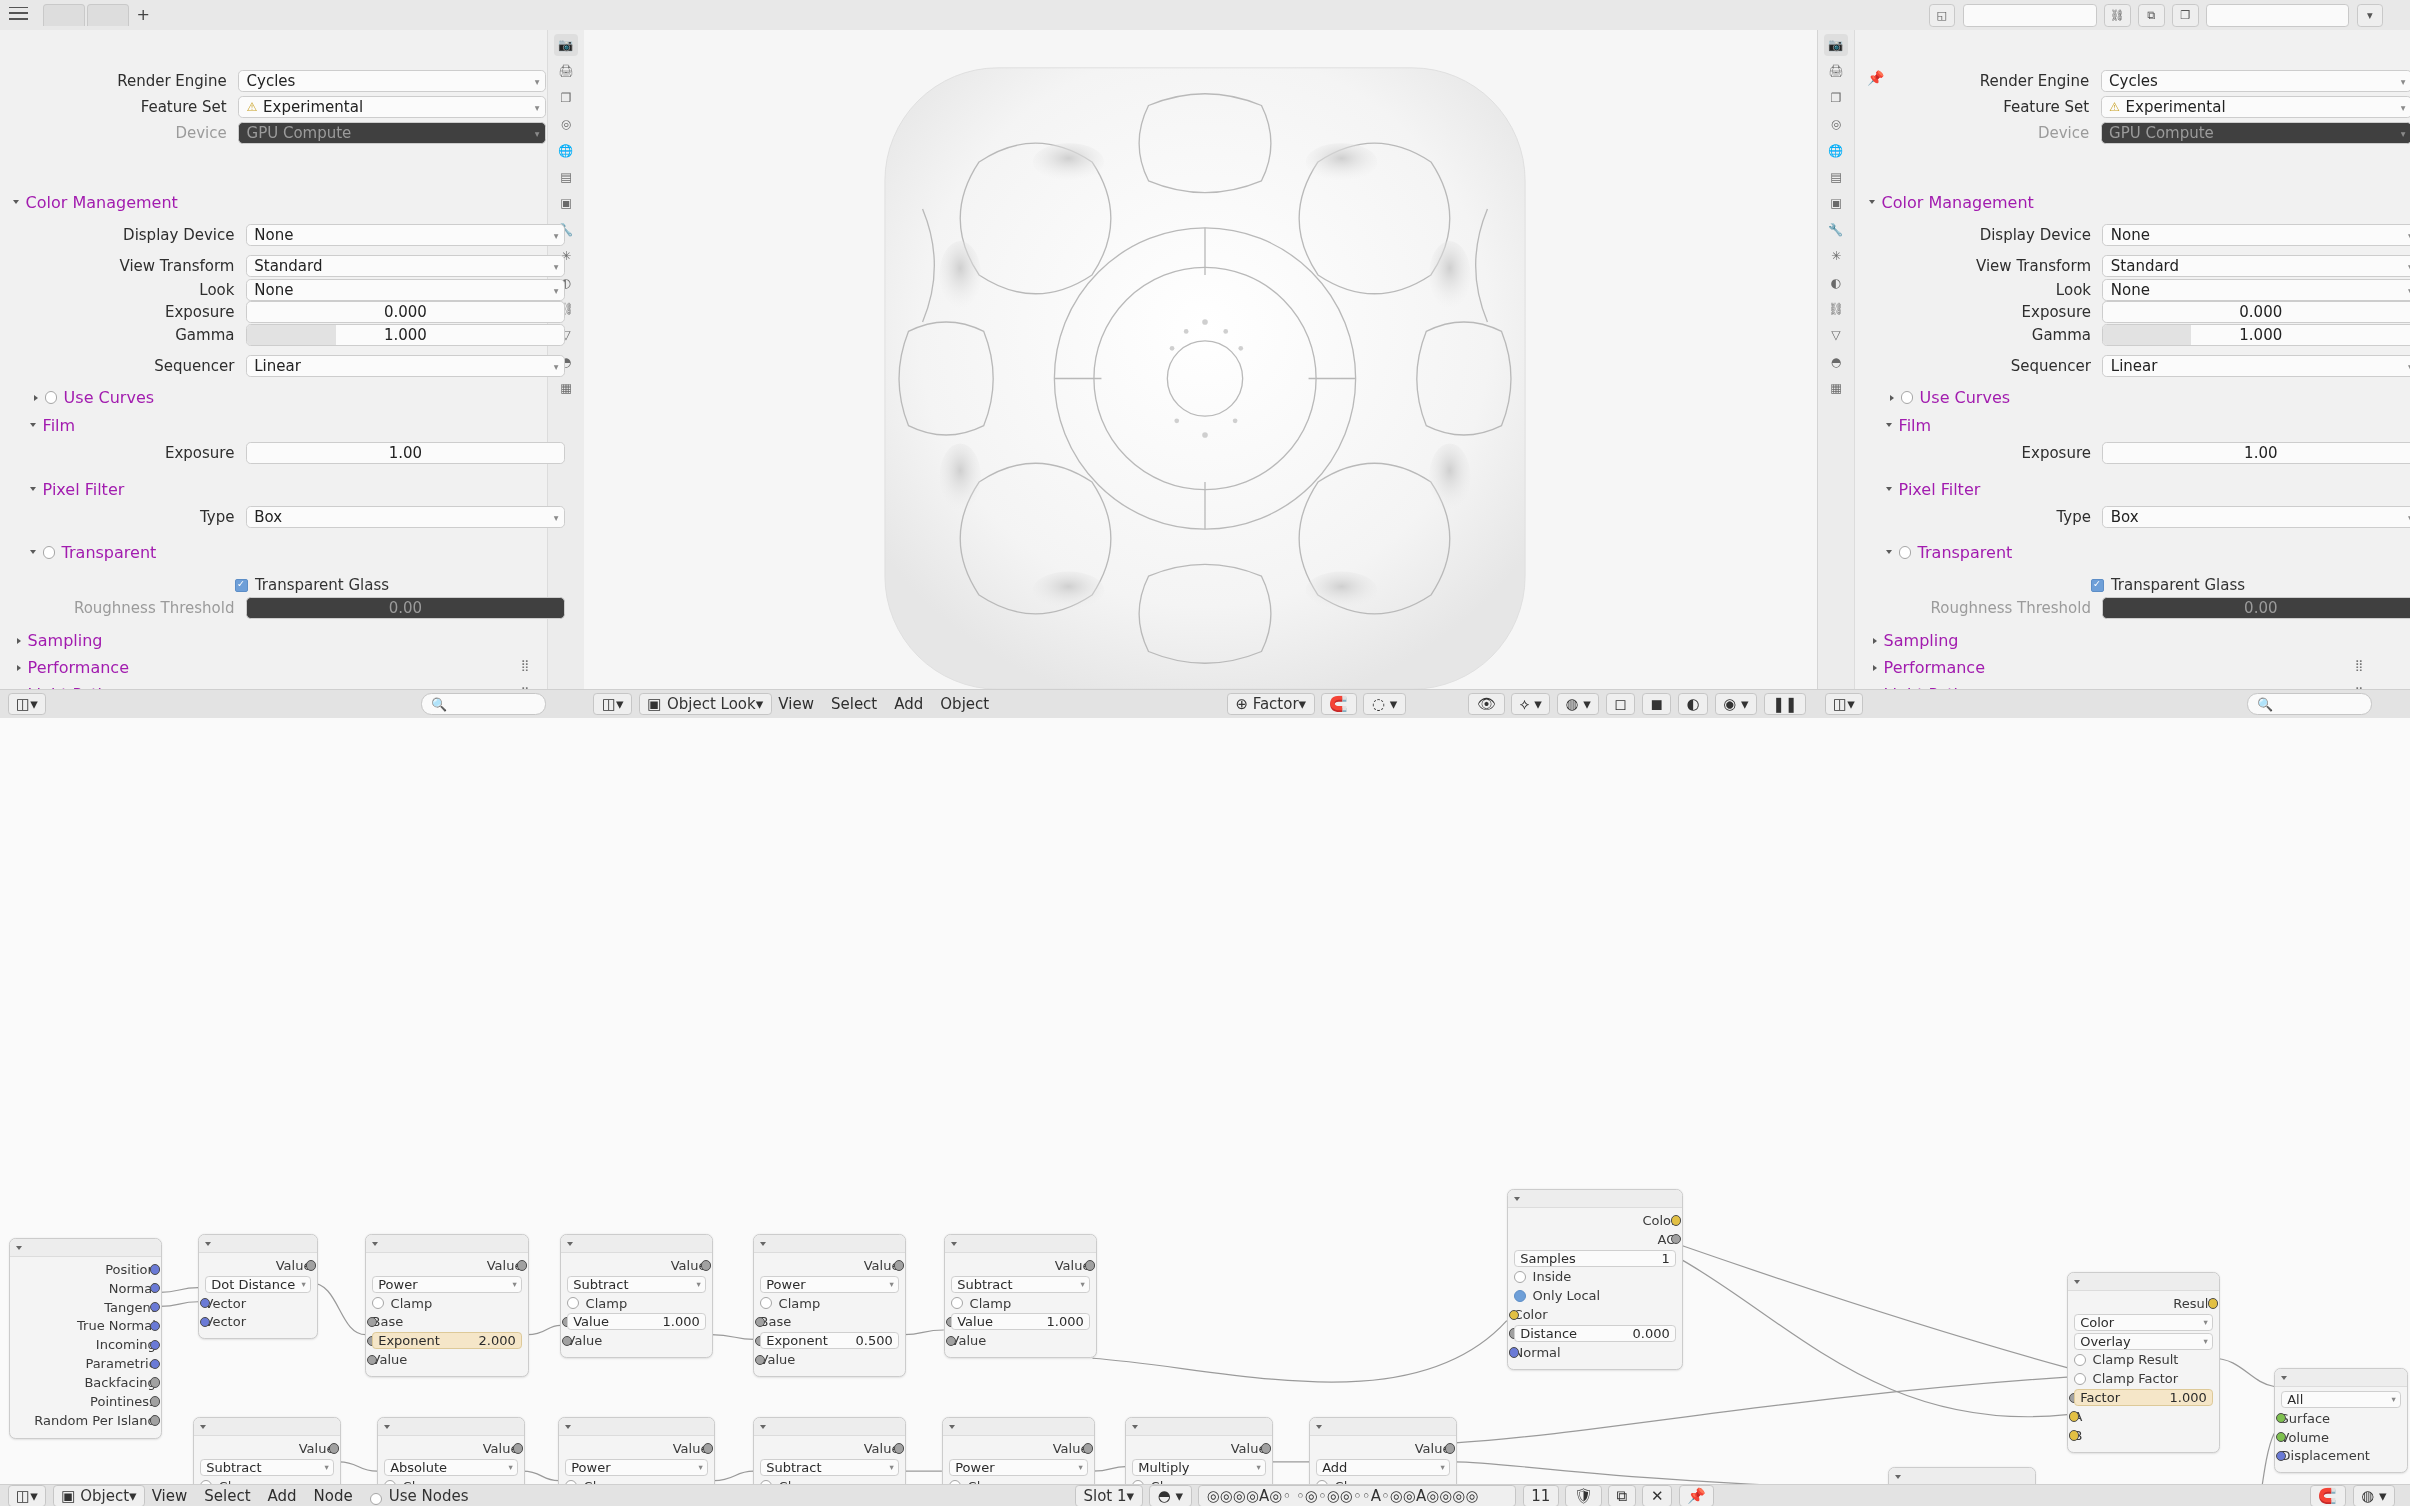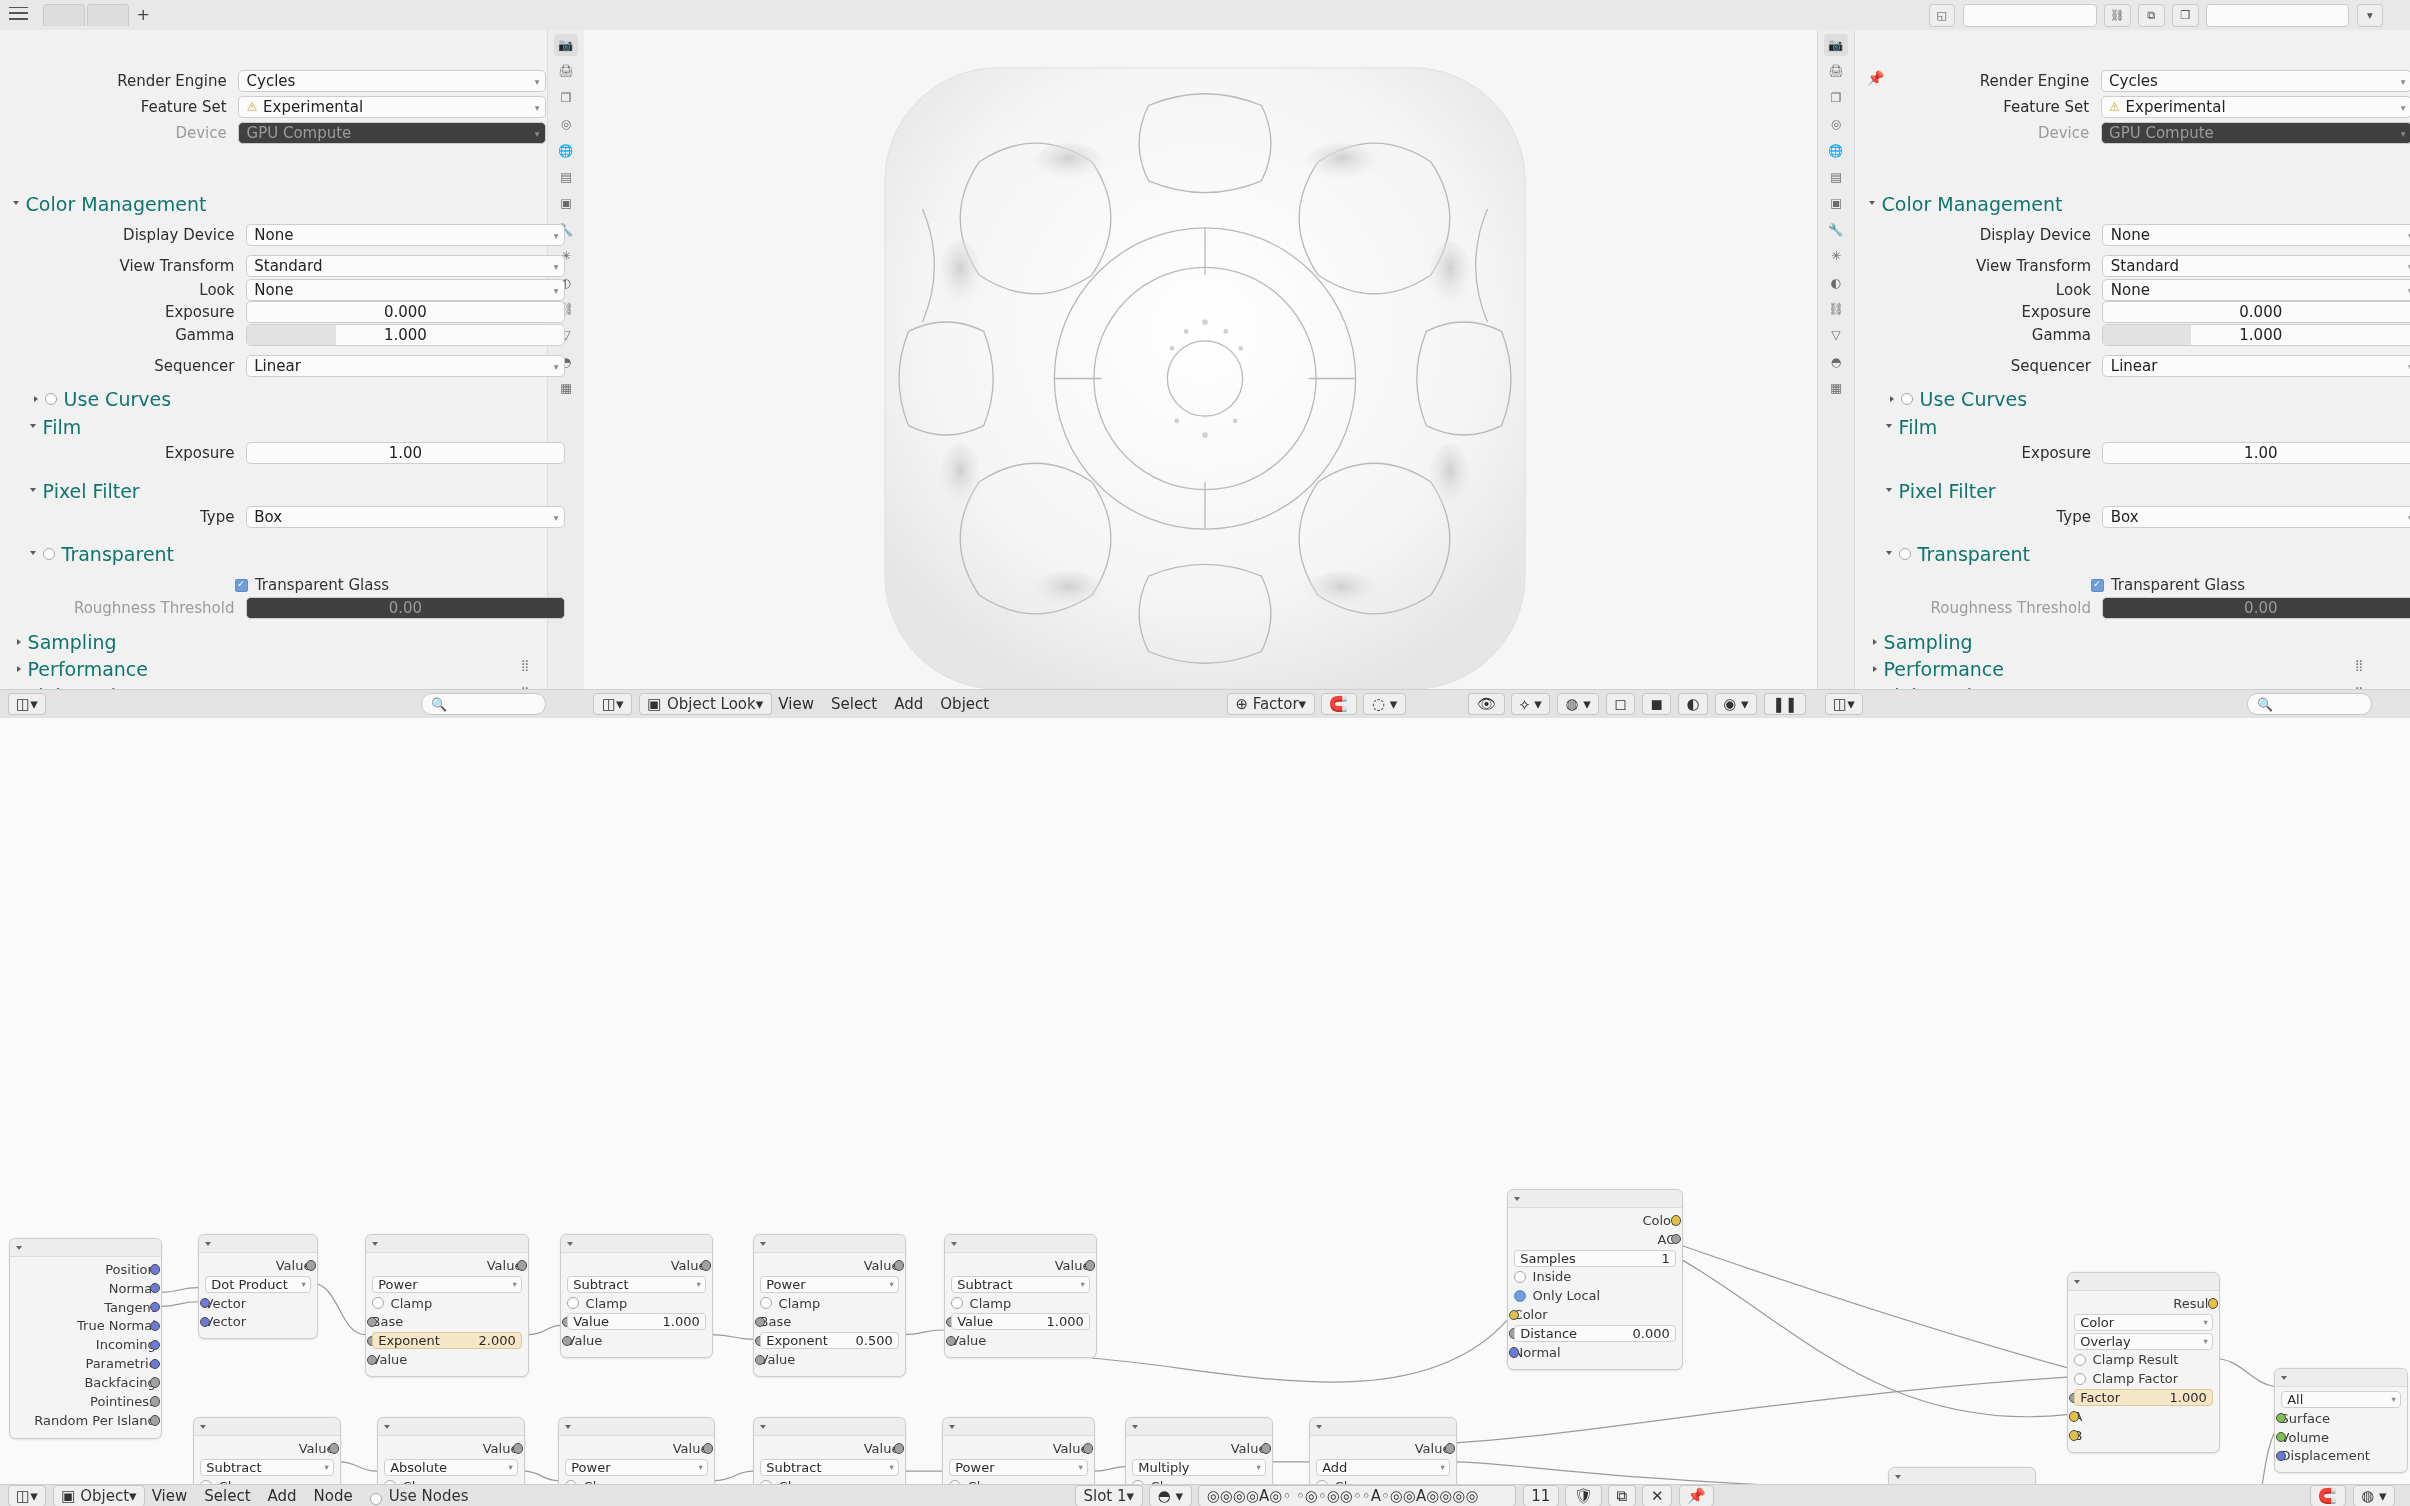--- a/index.html
+++ b/index.html
@@ -64,21 +64,21 @@
   .field {
     height: 21.7px; background: #fbfbfb; border: 0.9px solid #cdcdcd; border-radius: 4.7px;
     display: flex; align-items: center; padding: 0 7.5px; color: #222; position: relative;
     box-sizing: border-box;
   }
   .field.dim { background:#404040; color:#9b9b9b; }
   .field .caret { position: absolute; right: 5.6px; color:#8a8a8a; font-size:9.4px; }
   .field.slider { justify-content: center; }
   .field.slider .fill { position:absolute; left:0; top:0; bottom:0; background:#e2e2e2; border-radius:3.8px 0 0 3.8px; }
   .field.slider span { position: relative; }
-  .hdr { position: absolute; display: flex; align-items: center; color: #0f766e; font-size: 19px; text-align: center; }
+  .hdr { position: absolute; display: flex; align-items: center; color: #a21caf; font-size: 16px; text-align: center; }
   .tri { display: inline-block; width: 0; height: 0; margin-right: 6.6px;
          border-left: 4.7px solid #5a5a5a; border-top: 3.8px solid transparent; border-bottom: 3.8px solid transparent; }
   .tri.open { border-left: 3.8px solid transparent; border-right: 3.8px solid transparent; border-top: 4.7px solid #5a5a5a; margin-top: 1.9px;}
   .radio { width: 10.4px; height: 10.4px; border-radius: 50%; border: 0.9px solid #a6a6a6; background: #fff; display:inline-block; margin-right:6.6px;}
   .checkbox { width: 11.3px; height: 11.3px; border-radius: 1.9px; border: 0.9px solid #a6a6a6; background: #fff; display:inline-block; margin-right:6.6px; position:relative;}
   .checkbox.on { background: #6e9fd8; border-color:#5d8ec7; }
   .checkbox.on:after { content:"✓"; color:#fff; font-size:9.4px; position:absolute; left:0.9px; top:-1.9px; }
   .warn { color: #c9a227; margin-right: 5.6px; font-size: 12.2px; }
   .dots { position:absolute; color:#777; letter-spacing:0.9px; font-size:11.3px;}
 
@@ -638,21 +638,21 @@
       <div class="nhdr">
           <span class="tri2"></span>
         </div>
       <div class="nbody">
         <div class="nrow">
             <span class="nlbl">Value</span>
             <span class="sock r s-gray"></span>
           </div>
         <div class="nrow">
             <div class="nfield" style="width:100%;">
-              <span>Dot Product</span>
+              <span>Dot Distance</span>
               <span class="cv">▾</span>
             </div>
           </div>
         <div class="nrow left">
             <span class="sock l s-blue"></span>
             <span class="nlbl">Vector</span>
           </div>
         <div class="nrow left">
             <span class="sock l s-blue"></span>
             <span class="nlbl">Vector</span>

